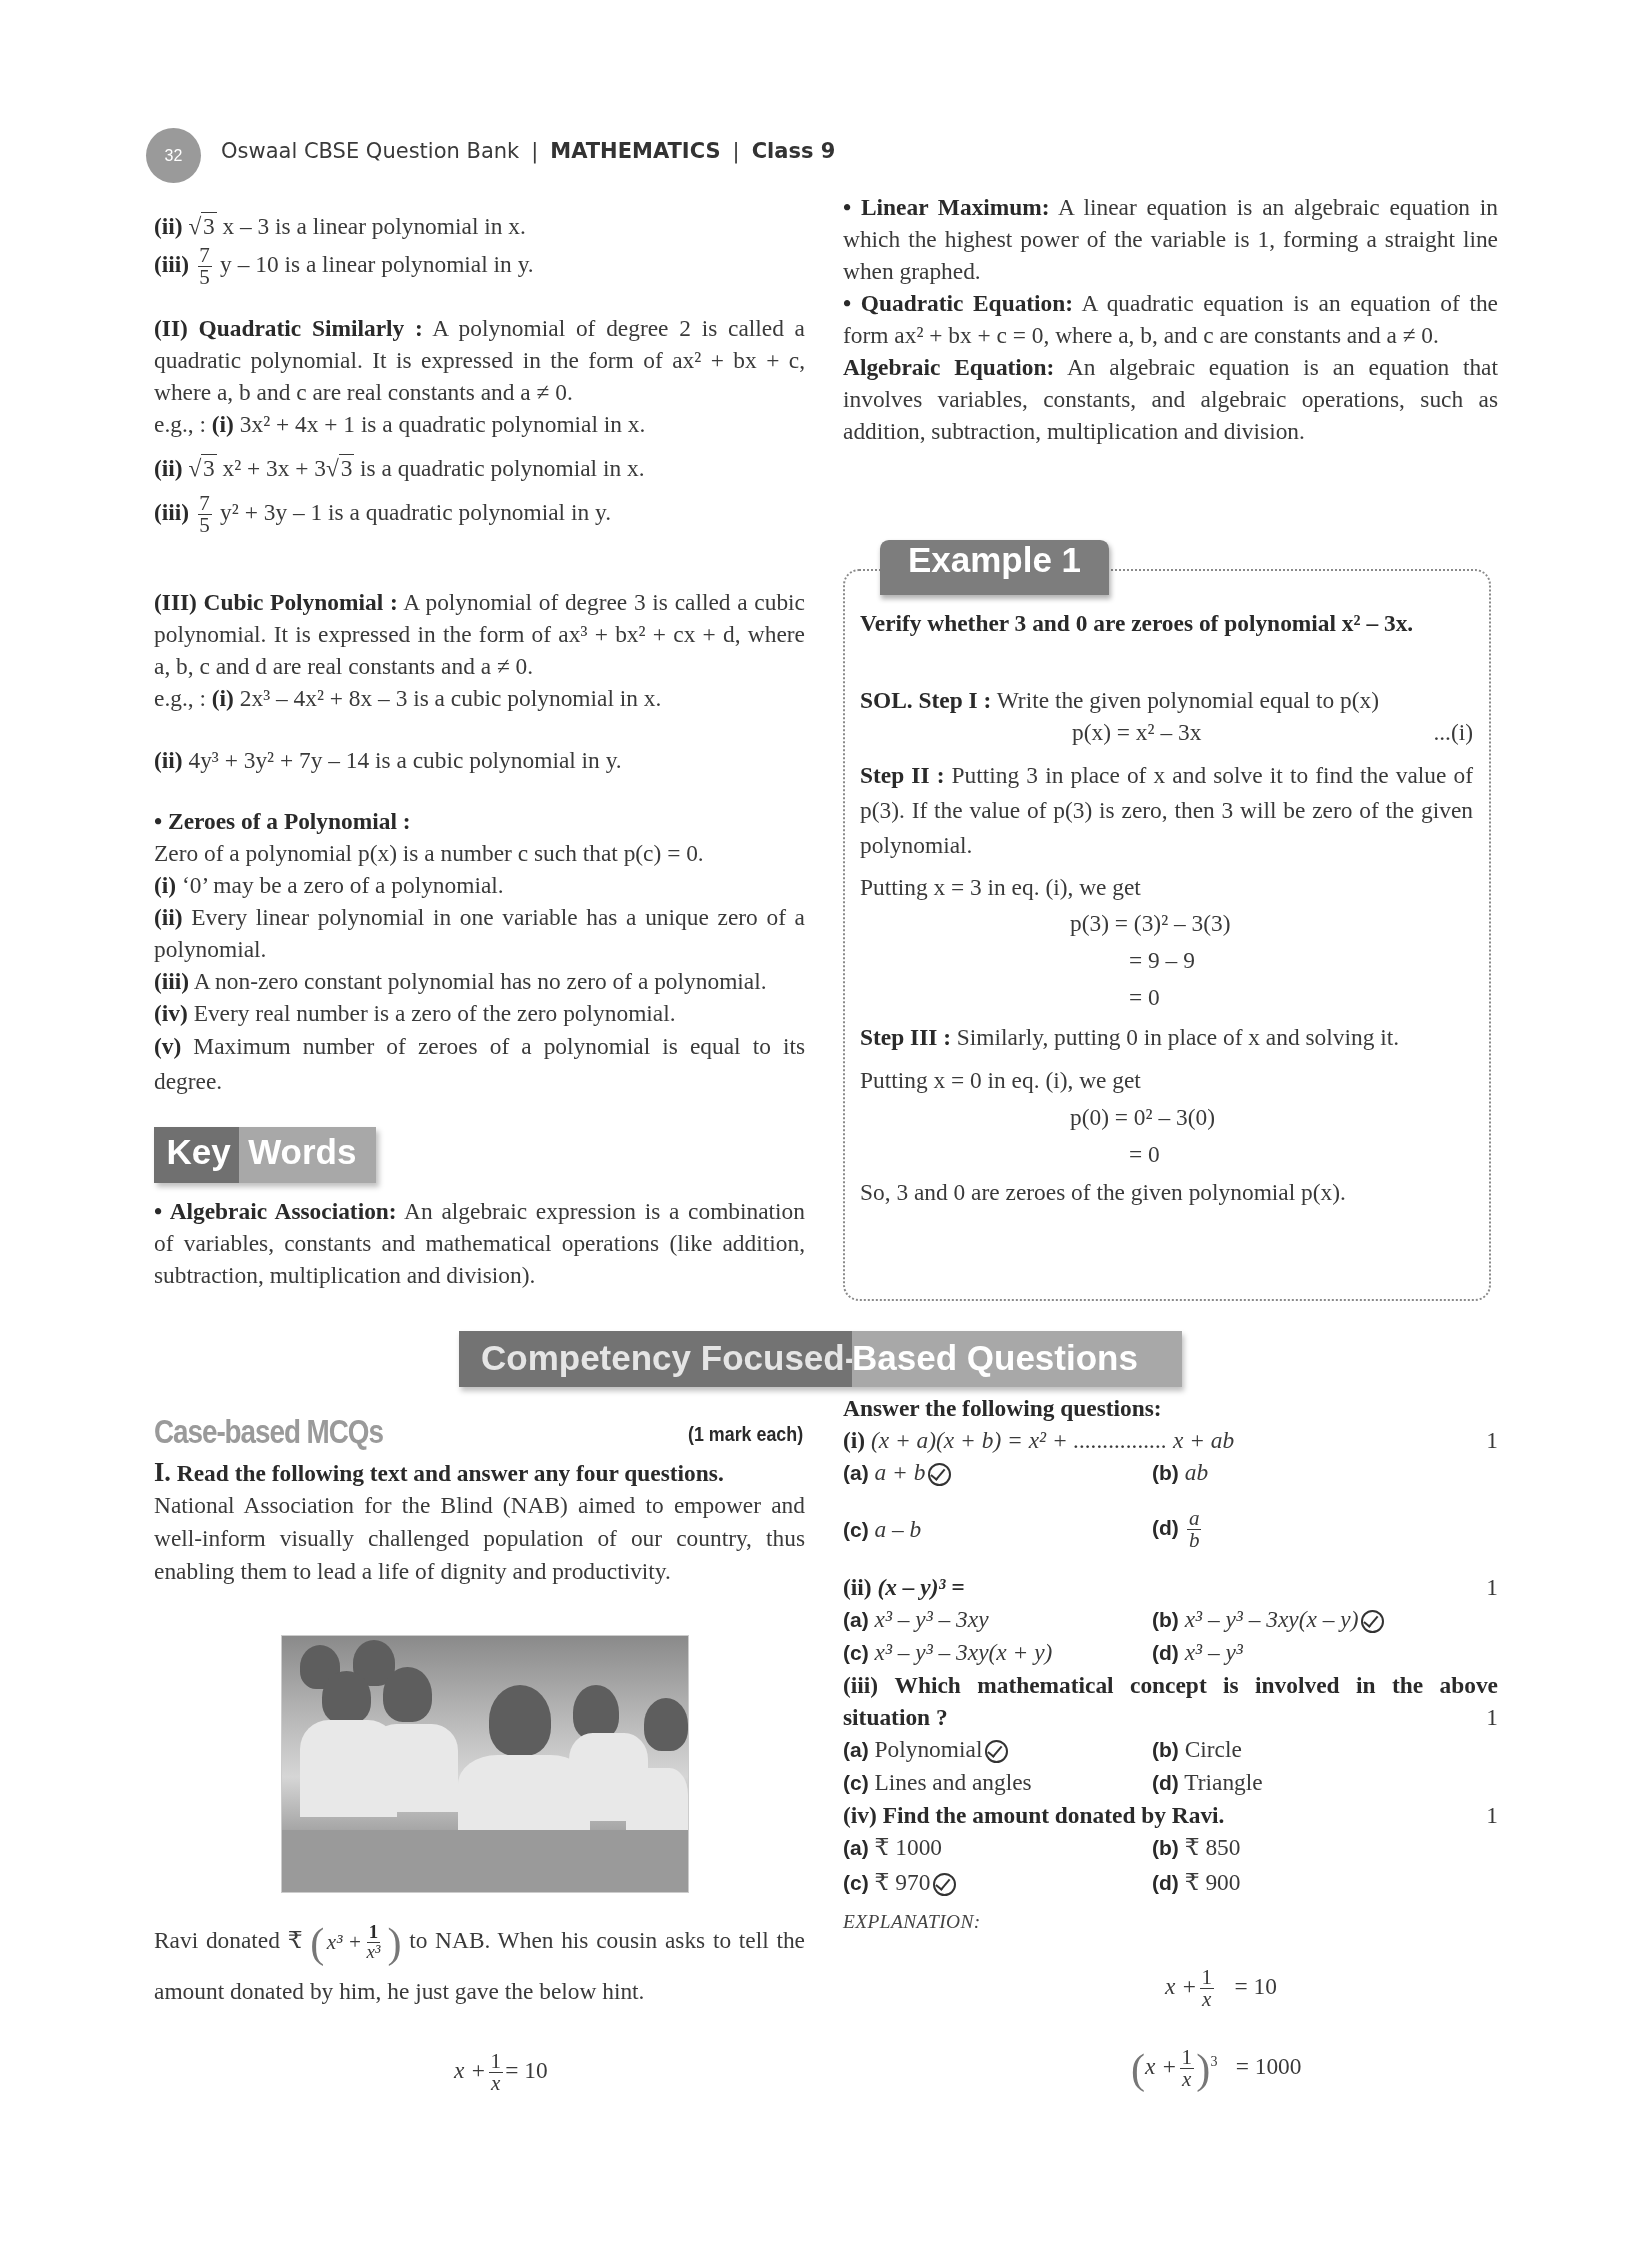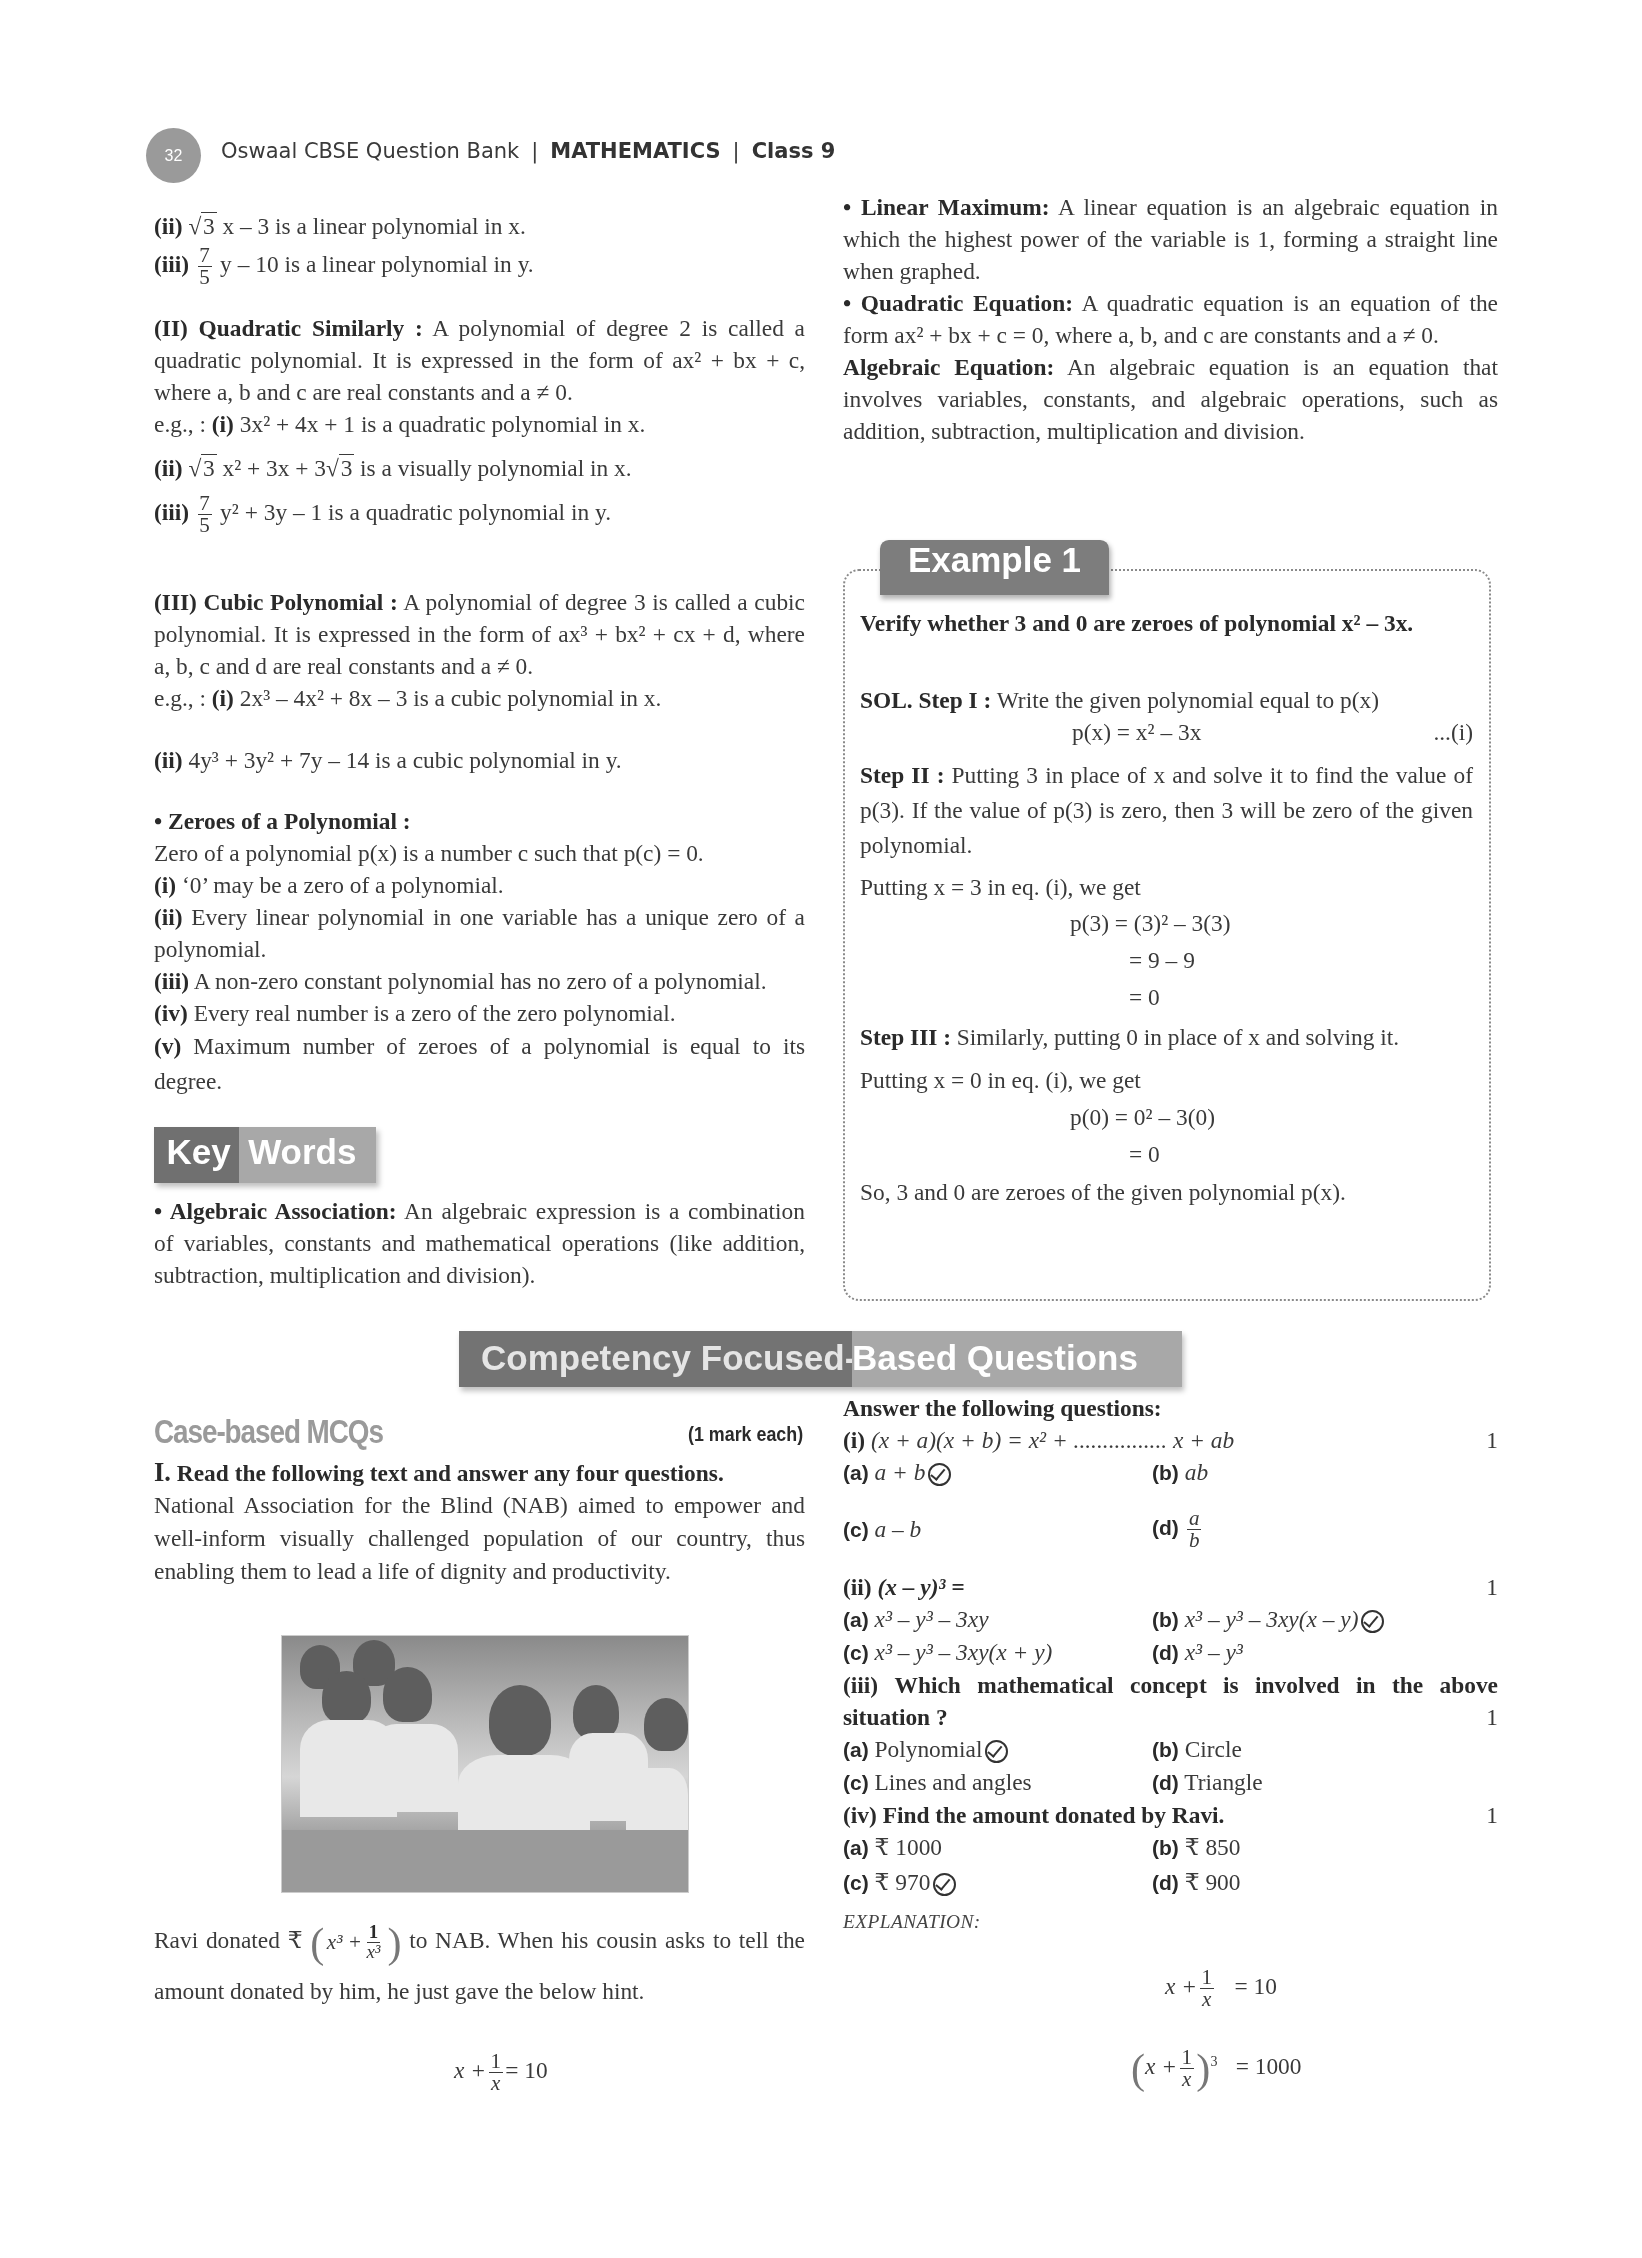--- a/index.html
+++ b/index.html
@@ -109,21 +109,21 @@
     <span>y – 10 is a linear polynomial in y.</span>
   </p>
 </div>
 
 <div class="abs col left-col just" style="top:312px;">
   <p><b>(II) Quadratic Similarly :</b> <span>A polynomial of degree 2 is called a quadratic polynomial. It is expressed in the form of ax² + bx + c, where a, b and c are real constants and a ≠ 0.</span></p>
   <p style="margin-top:0px;"><span>e.g., :</span> <b>(i)</b> <span>3x² + 4x + 1 is a quadratic polynomial in x.</span></p>
   <p style="margin-top:12.4px;"><b>(ii)</b>
     <span class="sqrt">√<span class="rad">3</span></span>
     <span>x² + 3x + 3</span><span class="sqrt">√<span class="rad">3</span></span>
-    <span>is a visually polynomial in x.</span></p>
+    <span>is a quadratic polynomial in x.</span></p>
   <p style="margin-top:8.8px;"><b>(iii)</b>
     <span class="frac">
         <span class="num">7</span>
         <span class="den">5</span>
       </span>
     <span>y² + 3y – 1 is a quadratic polynomial in y.</span></p>
 </div>
 
 <div class="abs col left-col just" style="top:586px;">
   <p><b>(III) Cubic Polynomial :</b> <span>A polynomial of degree 3 is called a cubic polynomial. It is expressed in the form of ax³ + bx² + cx + d, where a, b, c and d are real constants and a ≠ 0.</span></p>

